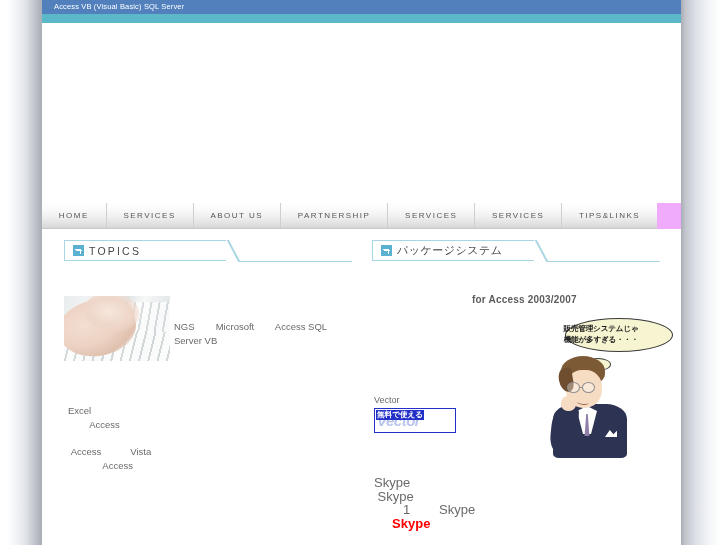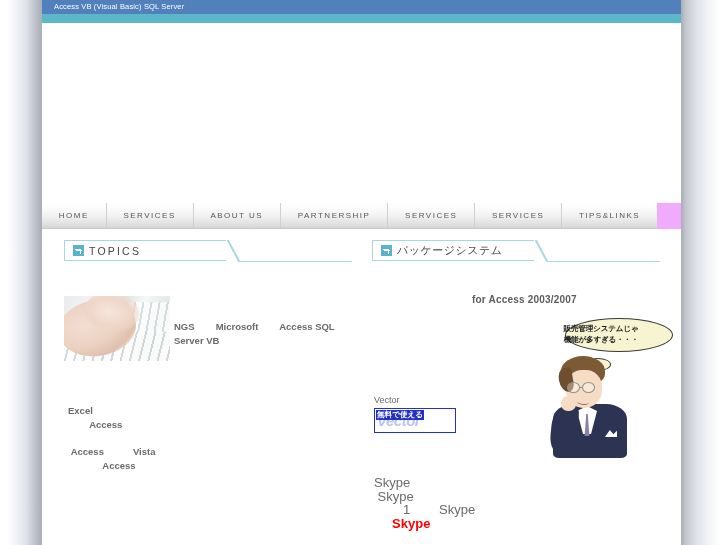--- a/index.html
+++ b/index.html
@@ -255,21 +255,20 @@
         rgba(255,255,255,0.75) 0px, rgba(255,255,255,0.75) 6px,
         rgba(205,211,213,0.7) 6px, rgba(205,211,213,0.7) 8px);
   }
 
   .body-text {
     position: absolute;
     font-size: 9.5px;
     color: #6a6a6a;
     line-height: 14px;
     white-space: pre-wrap;
-    font-weight: bold;
   }
   .txt-intro { left: 132px; top: 91px; width: 165px; }
   .txt-excel { left: 26px; top: 175px; width: 200px; }
   .txt-vista { left: 26px; top: 216px; width: 200px; }
 
   
   .for-access {
     position: absolute;
     left: 100px; top: 54px;
     font-size: 10px;

